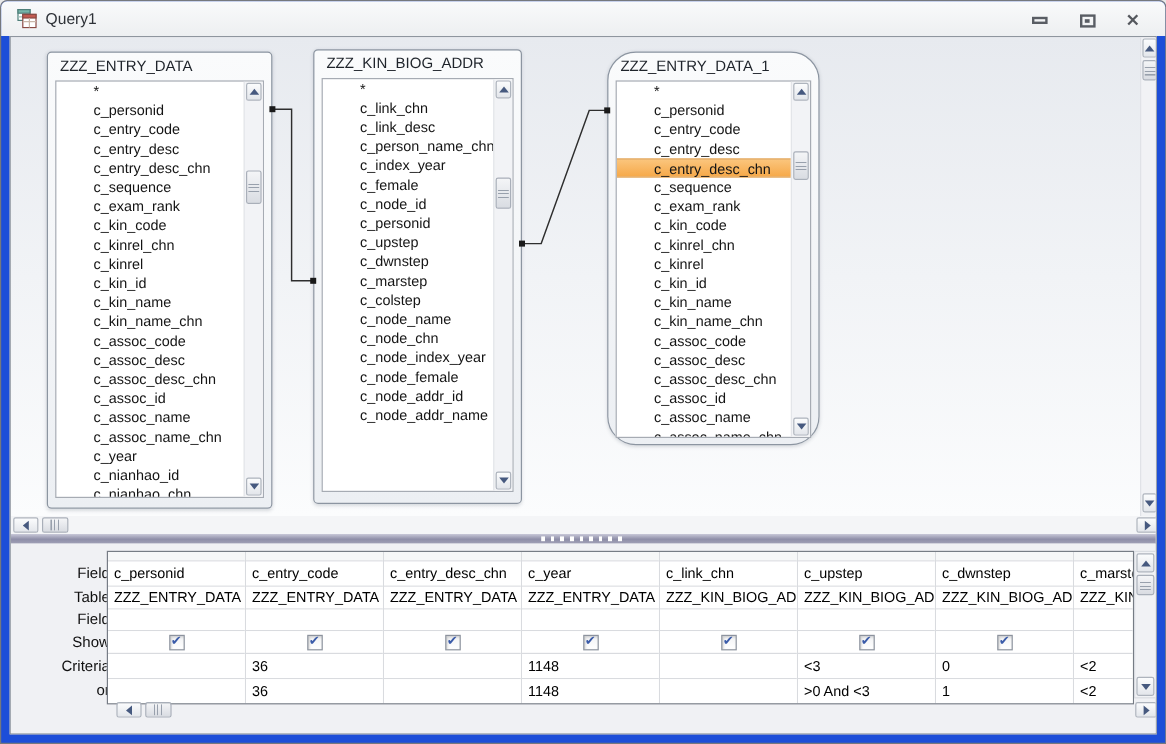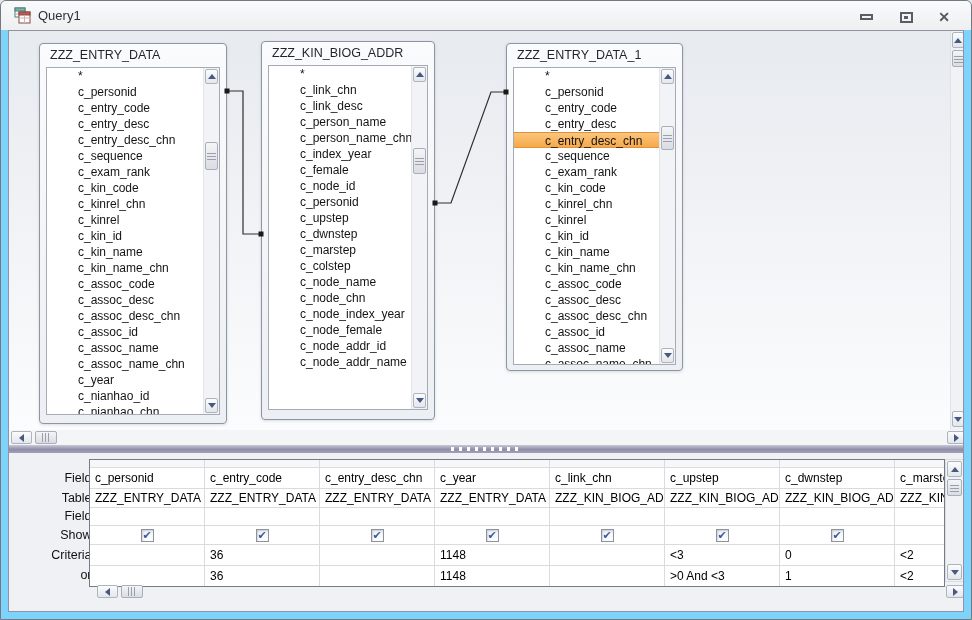--- a/index.html
+++ b/index.html
@@ -1,19 +1,19 @@
 <!DOCTYPE html>
 <html><head>
 <meta charset="utf-8">
 <style>
   html,body{margin:0;padding:0;}
   #stage{position:relative;width:972px;height:620px;font-family:"Liberation Sans",sans-serif;background:#E9E9E9;overflow:hidden;}
 
   
-  .window{position:absolute;inset:0;border:1px solid #75787E;border-radius:6px 6px 0 0;background:#7dd3fc;box-sizing:border-box;}
+  .window{position:absolute;inset:0;border:1px solid #75787E;border-radius:6px 6px 0 0;background:#1d4ed8;box-sizing:border-box;}
   .titlebar{position:absolute;left:0;top:0;right:0;height:29px;background:linear-gradient(#F9FAFB,#EDEFF1);border-radius:5px 5px 0 0;}
   .title-icon{position:absolute;left:13px;top:6px;width:17px;height:17px;}
   .title-text{position:absolute;left:37px;top:7px;font-size:13px;color:#2E3238;}
   .ctrl{position:absolute;top:8px;width:26px;height:16px;display:flex;align-items:center;justify-content:center;cursor:default;}
   .ctrl-min{right:92px}.ctrl-max{right:52px}.ctrl-close{right:14px}
   .glyph-min{width:13px;height:6px;border:2px solid #595D64;box-sizing:border-box;}
   .glyph-max{width:13px;height:11px;border:2px solid #595D64;box-sizing:border-box;display:flex;align-items:center;justify-content:center;}
   .glyph-max i{display:block;width:4px;height:3px;background:#595D64;}
   .glyph-close{font-size:14px;font-weight:700;color:#55585E;line-height:14px;}
 
@@ -96,21 +96,21 @@
           </div>
         </div>
       <div class="ctrl ctrl-close">
           <div class="glyph-close">✕</div>
         </div>
     </div>
 
     <div class="inner">
 
       <div class="design" id="design">
-          <div class="tbl" style="left: 497px; top: 12px; width: 177px; height: 328px;">
+          <div class="tbl" style="left: 497px; top: 12px; width: 177px; height: 328px; border-radius: 24px;">
             <div class="tbl-header">ZZZ_ENTRY_DATA_1</div>
             <div class="flist" style="height: 298px;">
               <div class="frow">*</div>
               <div class="frow">c_personid</div>
               <div class="frow">c_entry_code</div>
               <div class="frow">c_entry_desc</div>
               <div class="frow fselected">c_entry_desc_chn</div>
               <div class="frow">c_sequence</div>
               <div class="frow">c_exam_rank</div>
               <div class="frow">c_kin_code</div>
@@ -137,21 +137,20 @@
                 </div>
               </div>
             </div>
           </div>
           <div class="tbl" style="left: 252px; top: 10px; width: 174px; height: 379px;">
             <div class="tbl-header">ZZZ_KIN_BIOG_ADDR</div>
             <div class="flist" style="height: 345px;">
               <div class="frow">*</div>
               <div class="frow">c_link_chn</div>
               <div class="frow">c_link_desc</div>
-              <div class="frow">c_person_name</div>
               <div class="frow">c_person_name_chn</div>
               <div class="frow">c_index_year</div>
               <div class="frow">c_female</div>
               <div class="frow">c_node_id</div>
               <div class="frow">c_personid</div>
               <div class="frow">c_upstep</div>
               <div class="frow">c_dwnstep</div>
               <div class="frow">c_marstep</div>
               <div class="frow">c_colstep</div>
               <div class="frow">c_node_name</div>

